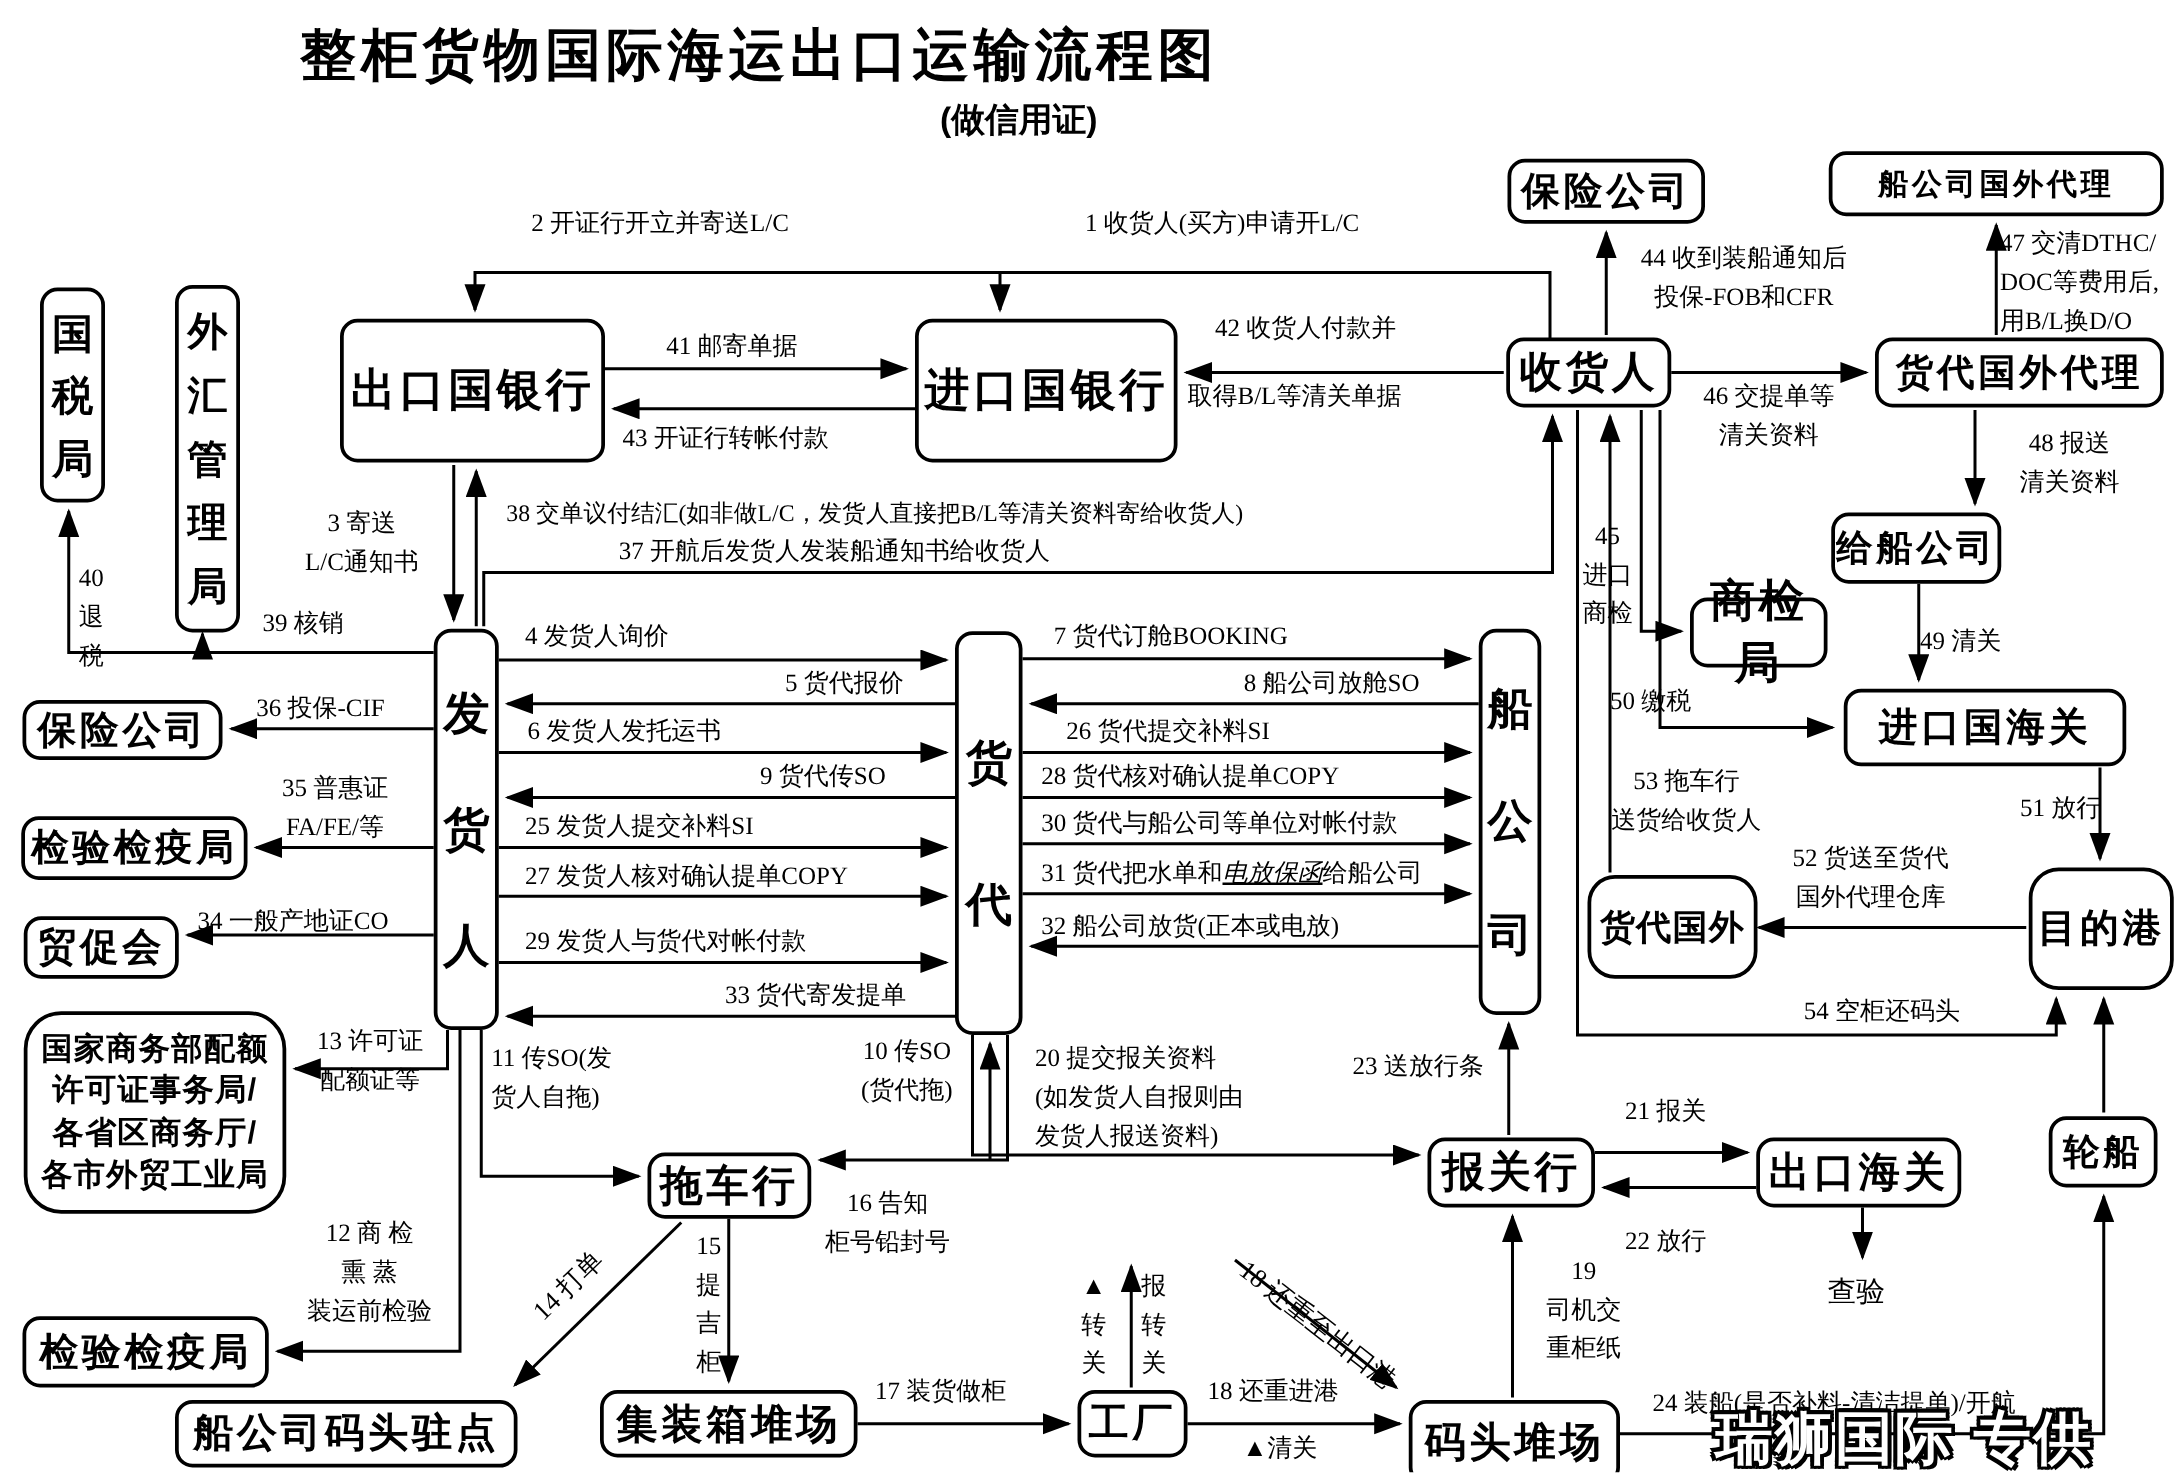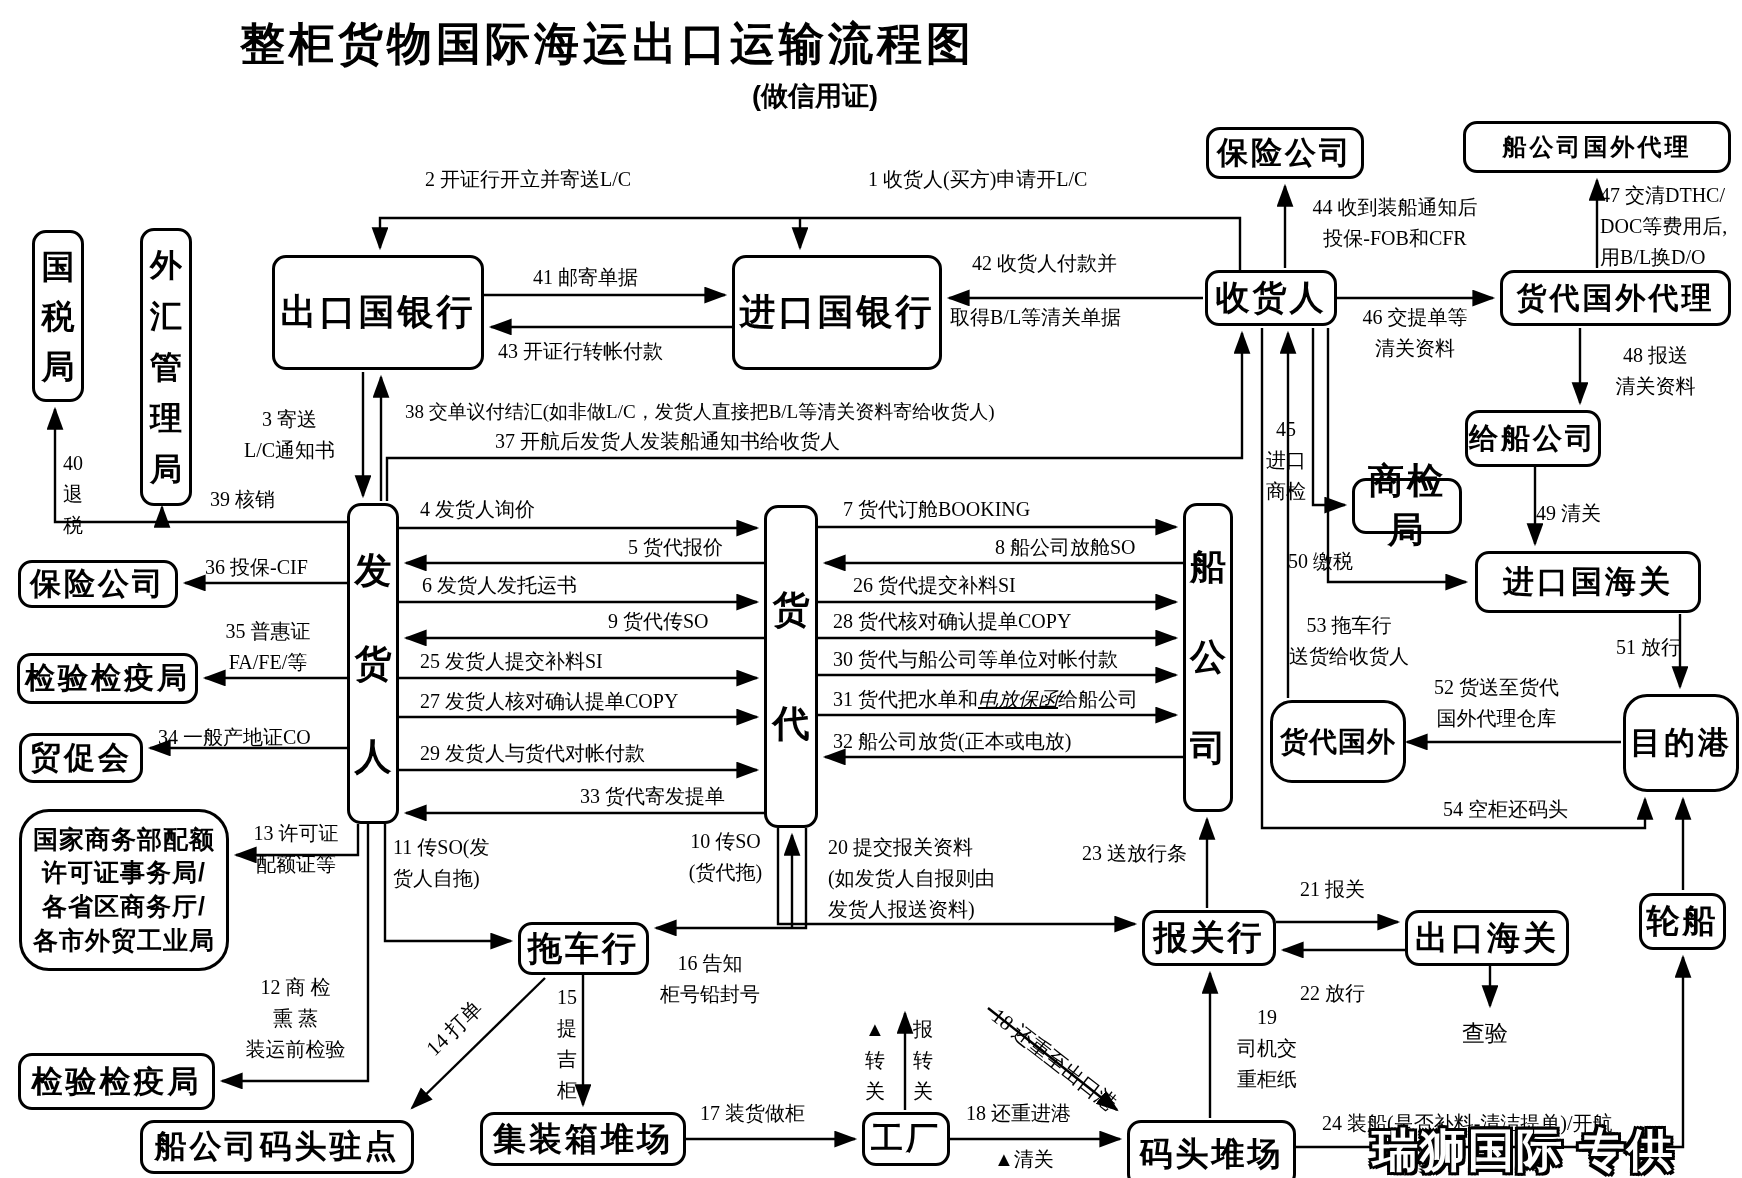--- a/index.html
+++ b/index.html
@@ -157,21 +157,21 @@
     <div>各市外贸工业局</div>
   </div>
   <div class="box" style="left:18px;top:1053px;width:197px;height:57px;font-size:31px;">检验检疫局</div>
   <div class="box" style="left:140px;top:1120px;width:274px;height:54px;font-size:32px;">船公司码头驻点</div>
   <div class="box" style="left:518px;top:922px;width:131px;height:53px;font-size:34px;">拖车行</div>
   <div class="box" style="left:480px;top:1112px;width:206px;height:54px;font-size:33px;">集装箱堆场</div>
   <div class="box" style="left:862px;top:1112px;width:88px;height:54px;font-size:32px;">工厂</div>
   <div class="box" style="left:1127px;top:1120px;width:169px;height:68px;font-size:33px;">码头堆场</div>
   <div class="box" style="left:1142px;top:910px;width:134px;height:56px;font-size:34px;">报关行</div>
   <div class="box" style="left:1405px;top:910px;width:164px;height:56px;font-size:33px;">出口海关</div>
-  <div class="box" style="left:1639px;top:893px;width:87px;height:57px;font-size:33px;">轮船</div>
+  <div class="box" style="left:1639px;top:893px;width:87px;height:57px;font-size:29px;">轮船</div>
   <div class="box" style="left:1623px;top:694px;width:116px;height:98px;border-radius:24px;font-size:31px;">目的港</div>
   <div class="box" style="left:1270px;top:700px;width:136px;height:83px;border-radius:22px;font-size:28px;letter-spacing:1px;">货代国外</div>
 
   <div class="lbl" style="left:868px;top:164px;">1 收货人(买方)申请开L/C</div>
   <div class="lbl" style="left:425px;top:164px;">2 开证行开立并寄送L/C</div>
   <div class="lbl" style="left:533px;top:262px;">41 邮寄单据</div>
   <div class="lbl" style="left:972px;top:248px;">42 收货人付款并</div>
   <div class="lbl" style="left:950px;top:302px;">取得B/L等清关单据</div>
   <div class="lbl" style="left:498px;top:336px;">43 开证行转帐付款</div>
   <div class="lbl ctr" style="left:222px;top:404px;width:135px;">

